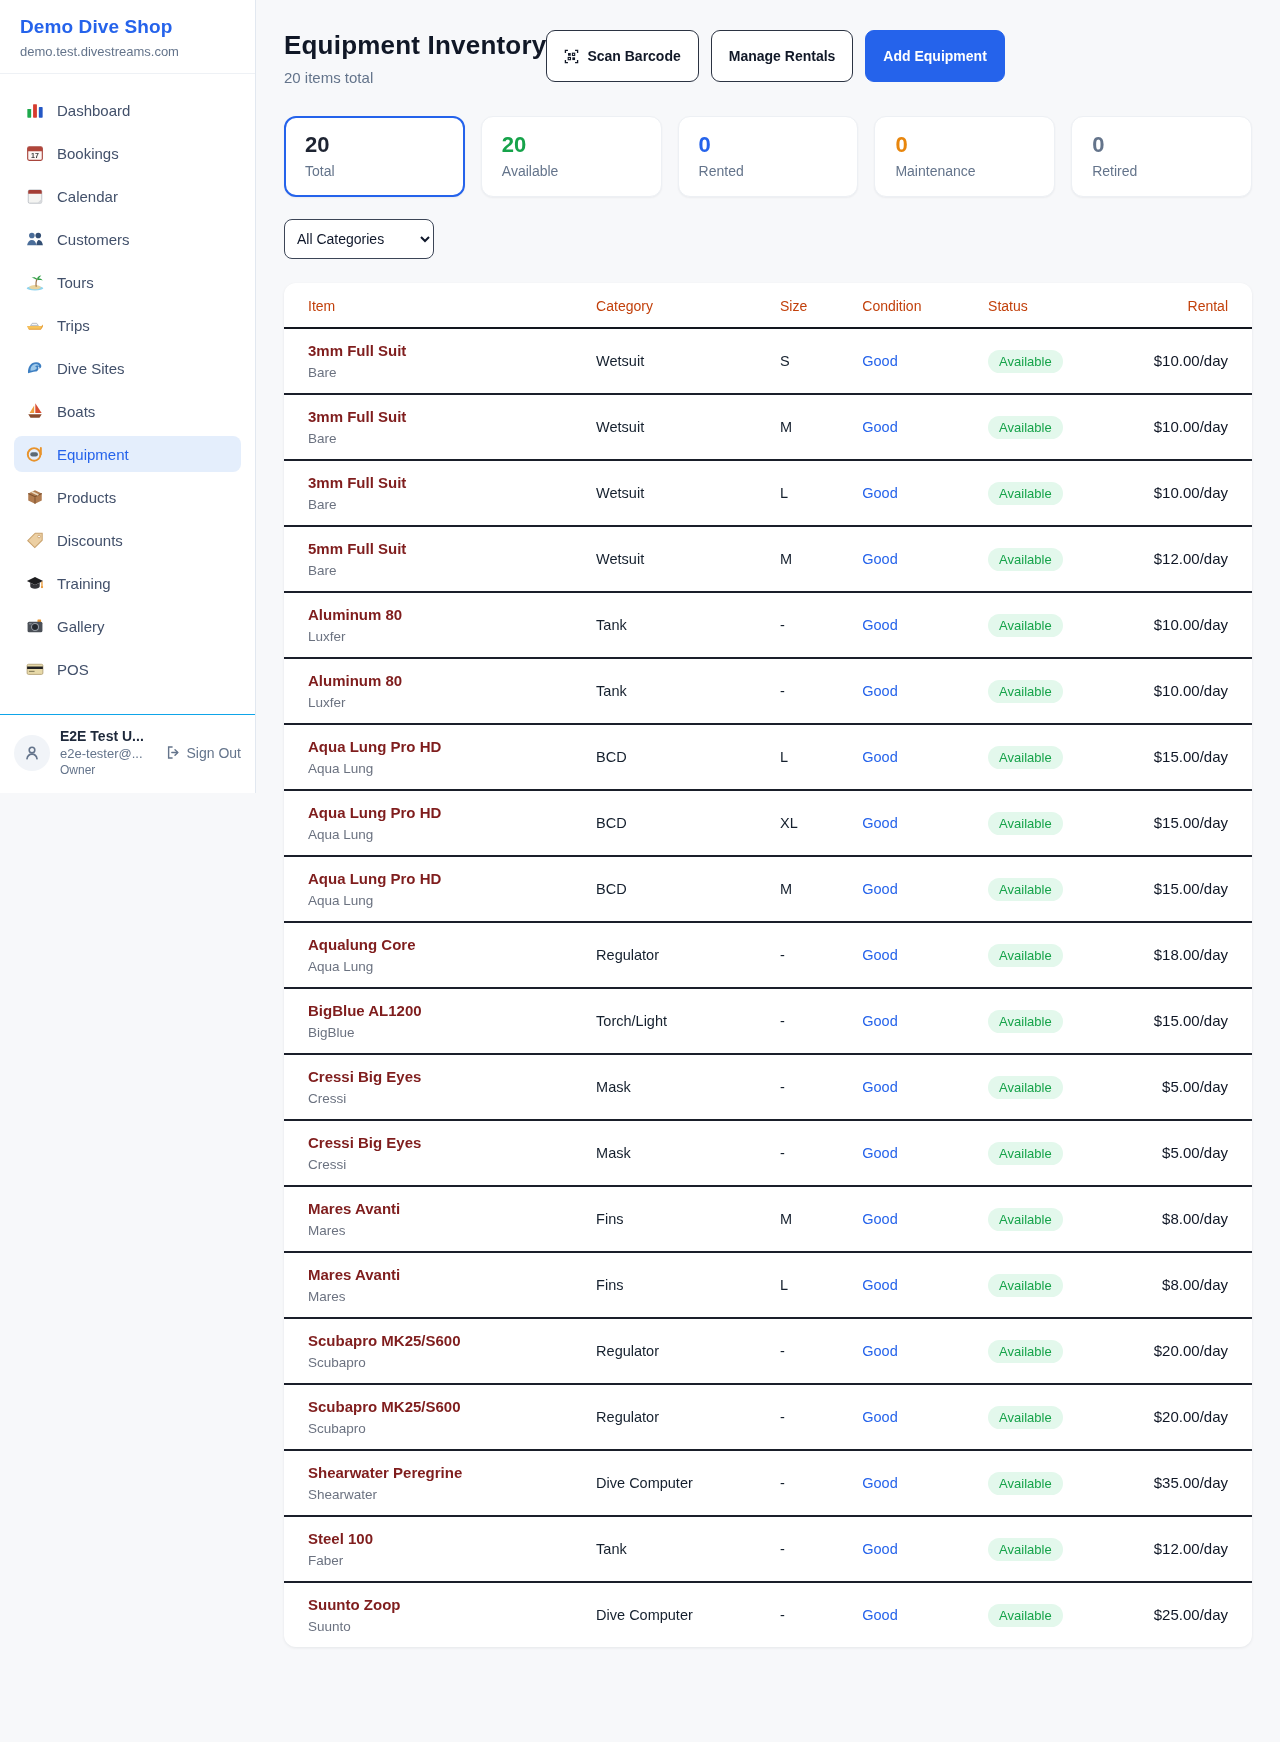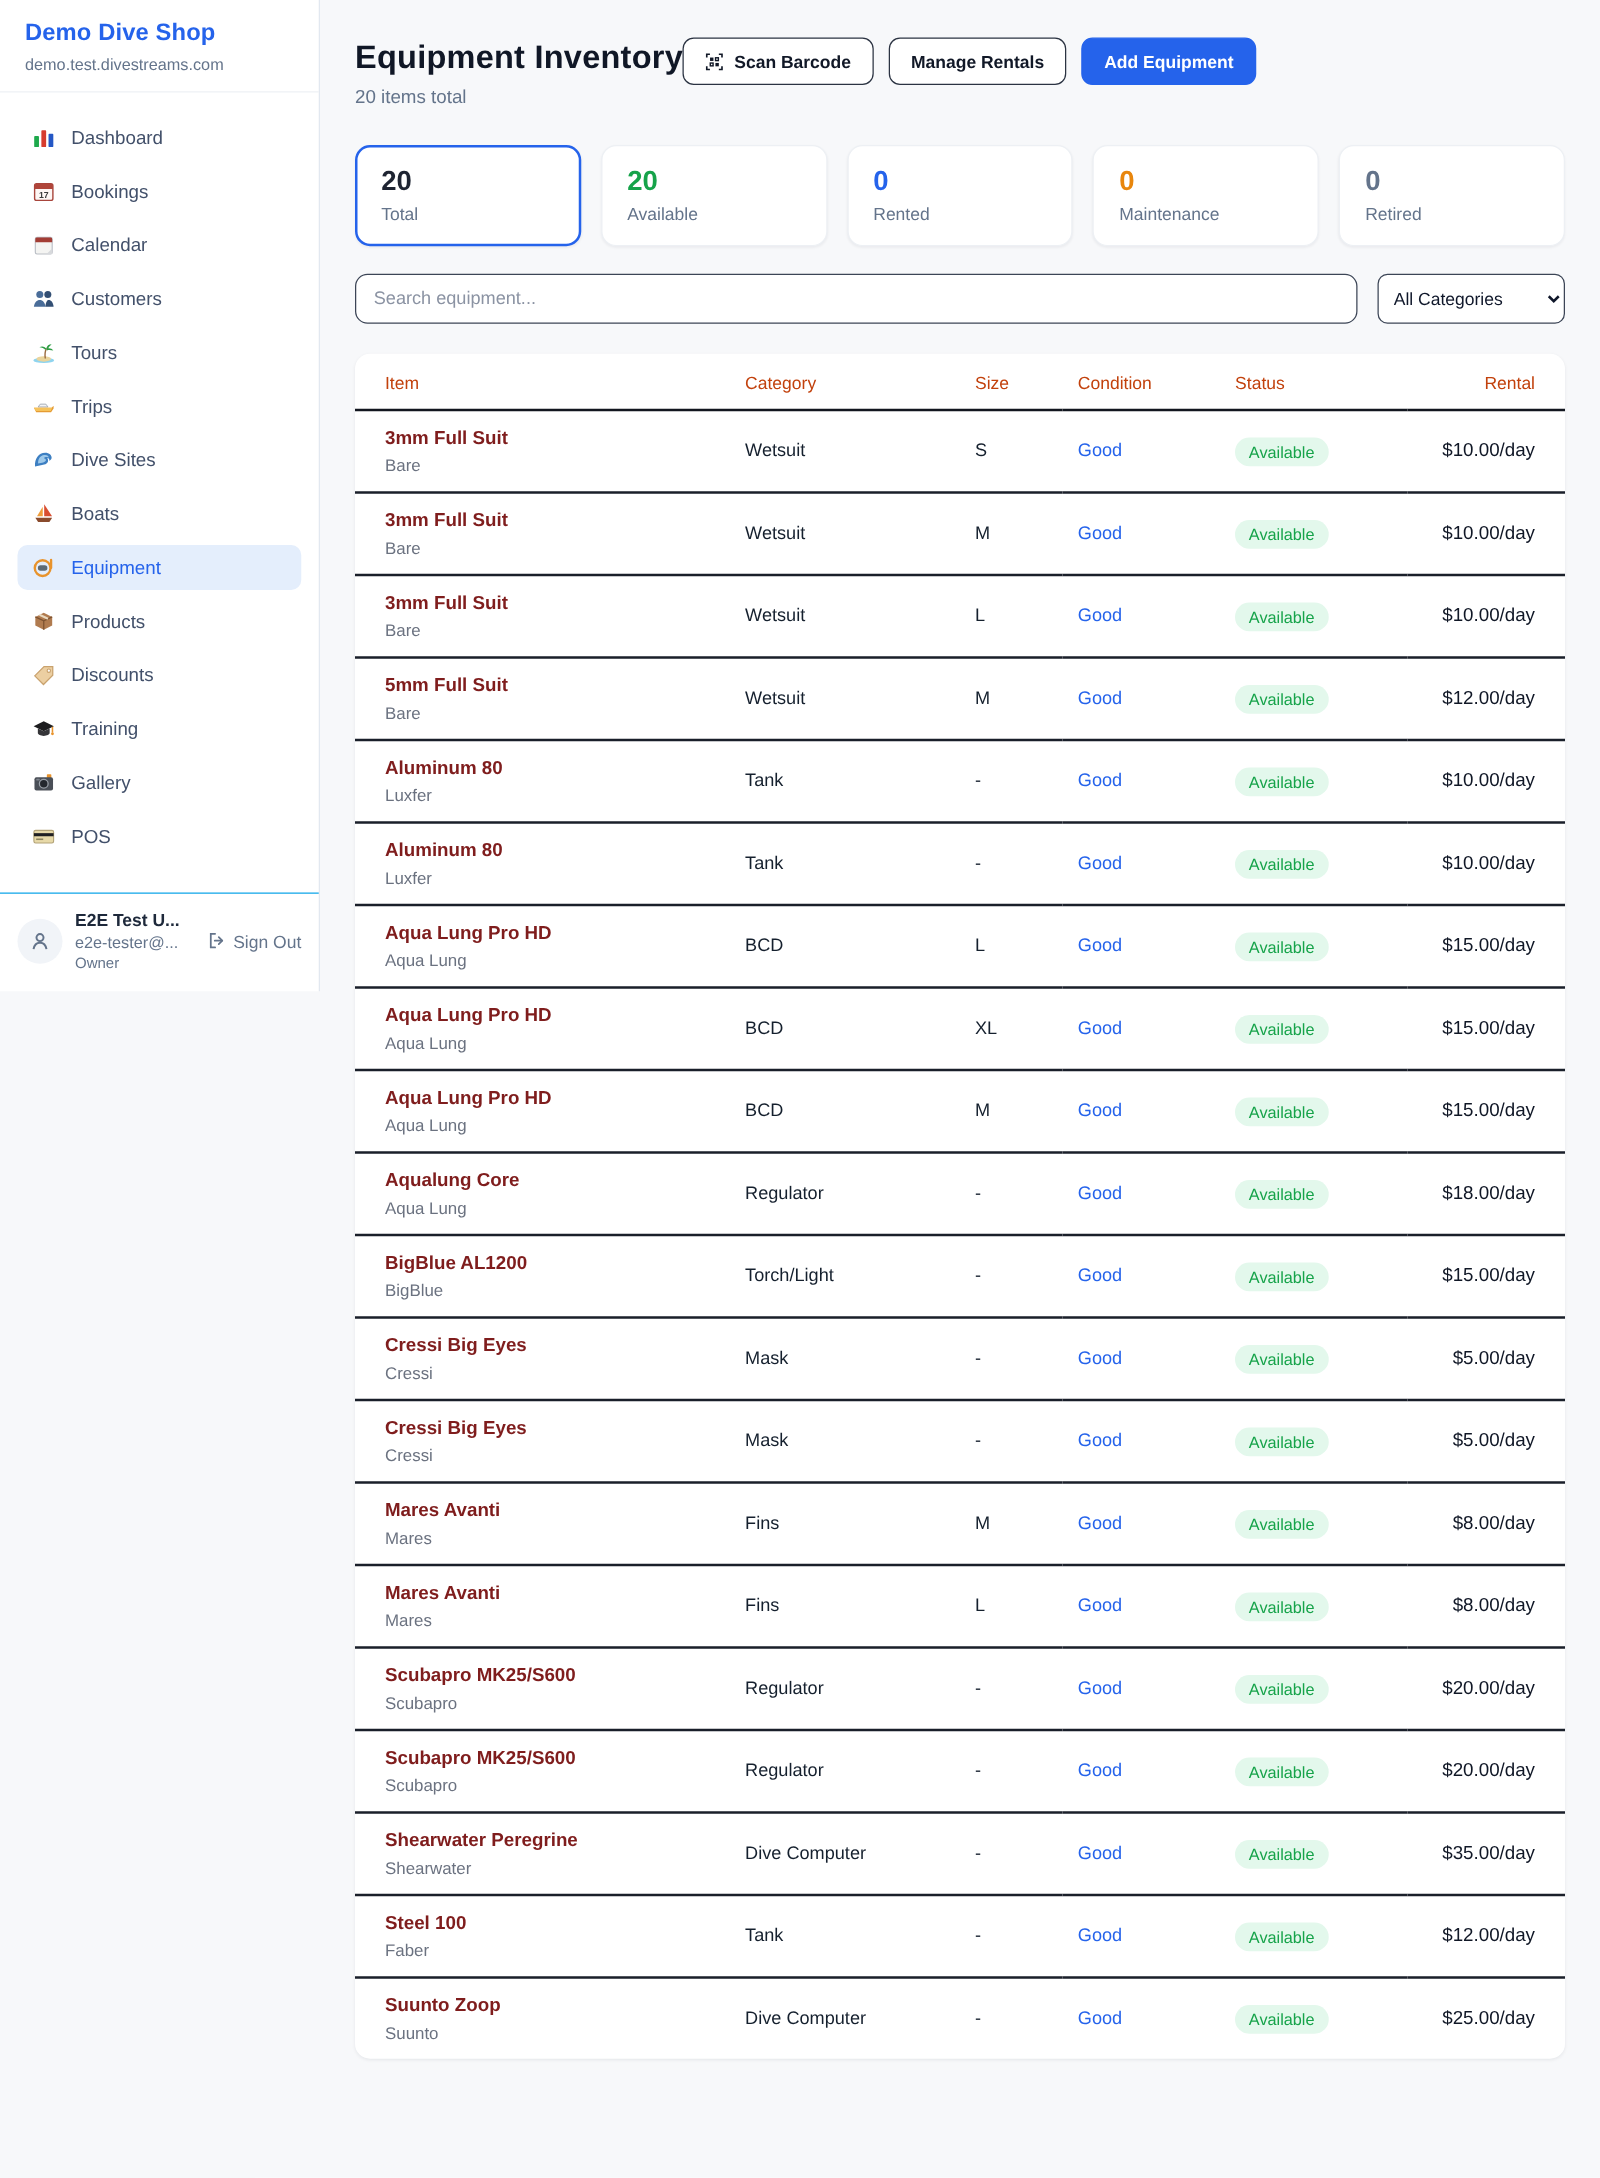--- a/index.html
+++ b/index.html
@@ -30,21 +30,21 @@
   .user-role { font-size:12px; color:#64748b; margin-top:2px; }
   .signout { display:flex; align-items:center; gap:6px; color:#64748b; font-size:14px; cursor:pointer; flex:none; }
   .signout svg { width:15px; height:15px; }
 
   
   .main { margin-left:256px; padding:30px 28px 32px; }
   .page-header { display:flex; align-items:flex-start; justify-content:flex-start; }
   .page-title { font-size:26px; font-weight:800; color:#101726; letter-spacing:.2px; }
   .page-subtitle { font-size:15px; color:#64748b; margin-top:8px; }
   .header-actions { display:flex; gap:12px; align-items:center; }
-  .btn { height:38px; padding:0 17px; border-radius:9px; font-size:14px; font-weight:600;
+  .btn { height:52px; padding:0 17px; border-radius:9px; font-size:14px; font-weight:600;
     display:inline-flex; align-items:center; gap:8px; cursor:pointer; white-space:nowrap;
     font-family:"Liberation Sans", sans-serif; }
   .btn-outline { background:#ffffff; border:1px solid #2b3342; color:#111827; }
   .btn-primary { background:#2563eb; border:1px solid #2563eb; color:#ffffff; }
   .btn svg { width:15px; height:15px; }
 
   
   .stats-row { display:flex; gap:16px; margin-top:30px; }
   .stat-card { flex:1; background:#ffffff; border:1px solid #edf0f4; border-radius:12px;
     padding:15px 20px 17px; box-shadow:0 1px 2px rgba(16,24,40,.05); cursor:pointer; }
@@ -301,21 +301,20 @@
           <div class="stat-value" style="color: rgb(232, 134, 13);">0</div>
           <div class="stat-label">Maintenance</div>
         </div>
         <div class="stat-card">
           <div class="stat-value" style="color: rgb(100, 116, 139);">0</div>
           <div class="stat-label">Retired</div>
         </div>
       </div>
 
     <div class="filter-row">
-      <input class="search-input" type="text" placeholder="Search equipment..." style="">
       <select class="category-select" id="category-select"><option>All Categories</option></select>
     </div>
 
     <div class="table-card">
       <table>
         <colgroup>
           <col style="width:31%">
             <col style="width:19%">
             <col style="width:8.5%">
           <col style="width:13%">

